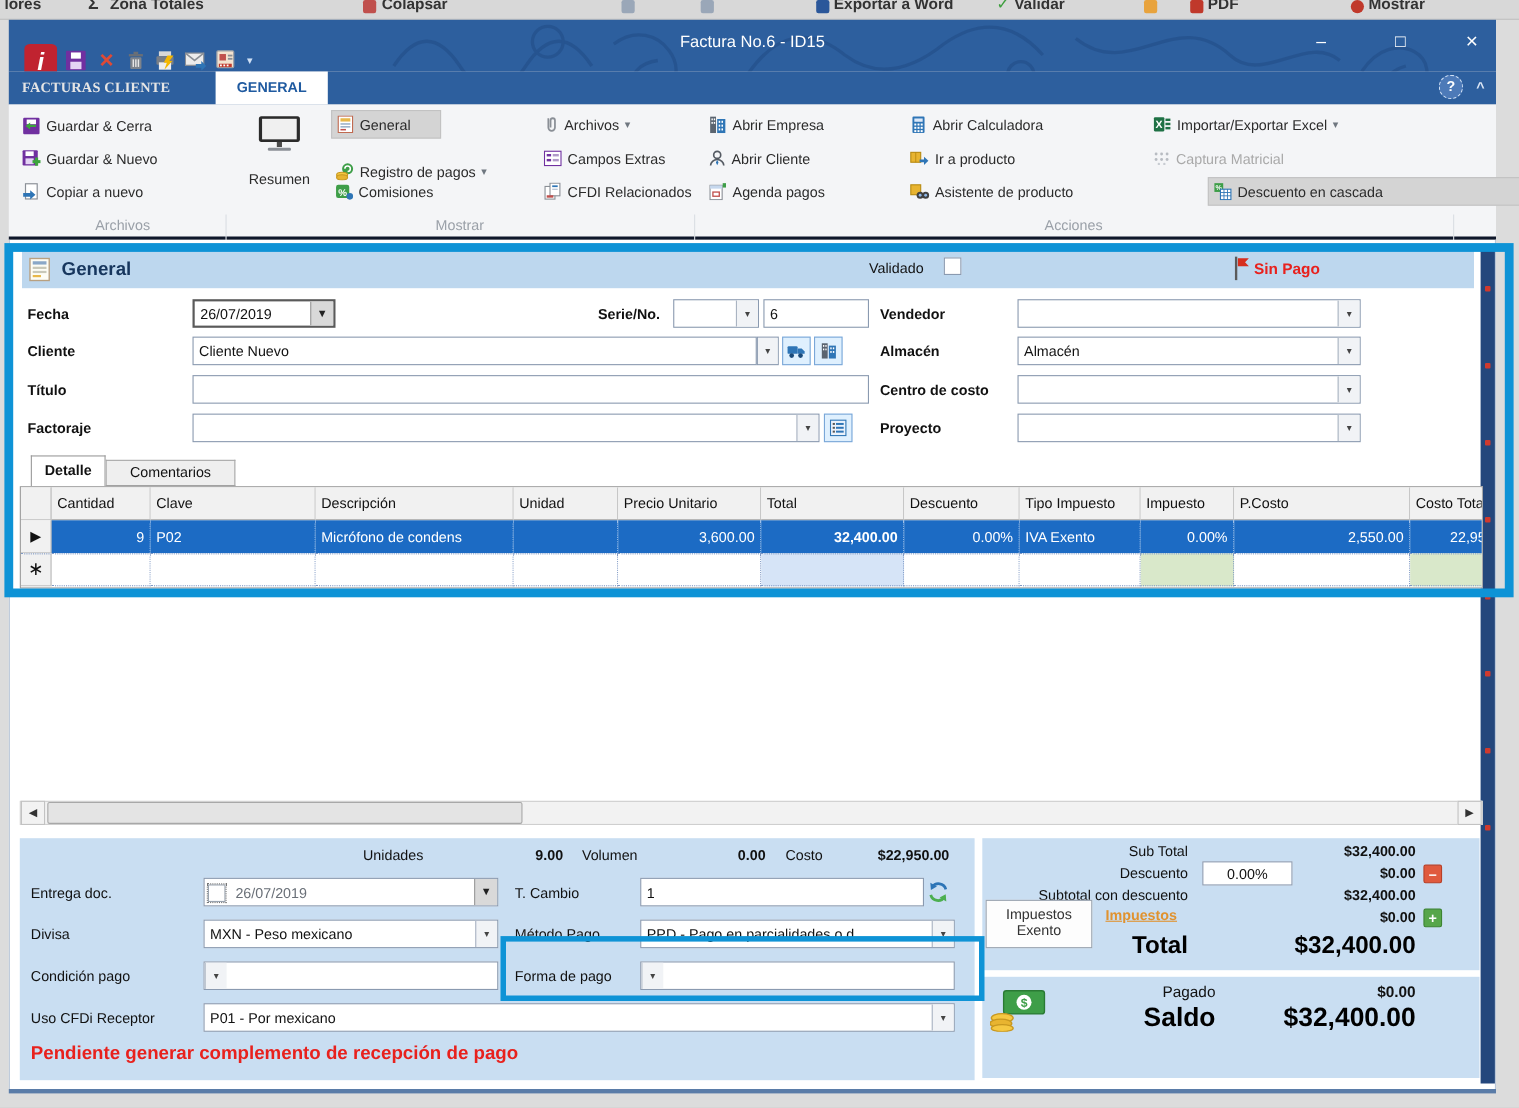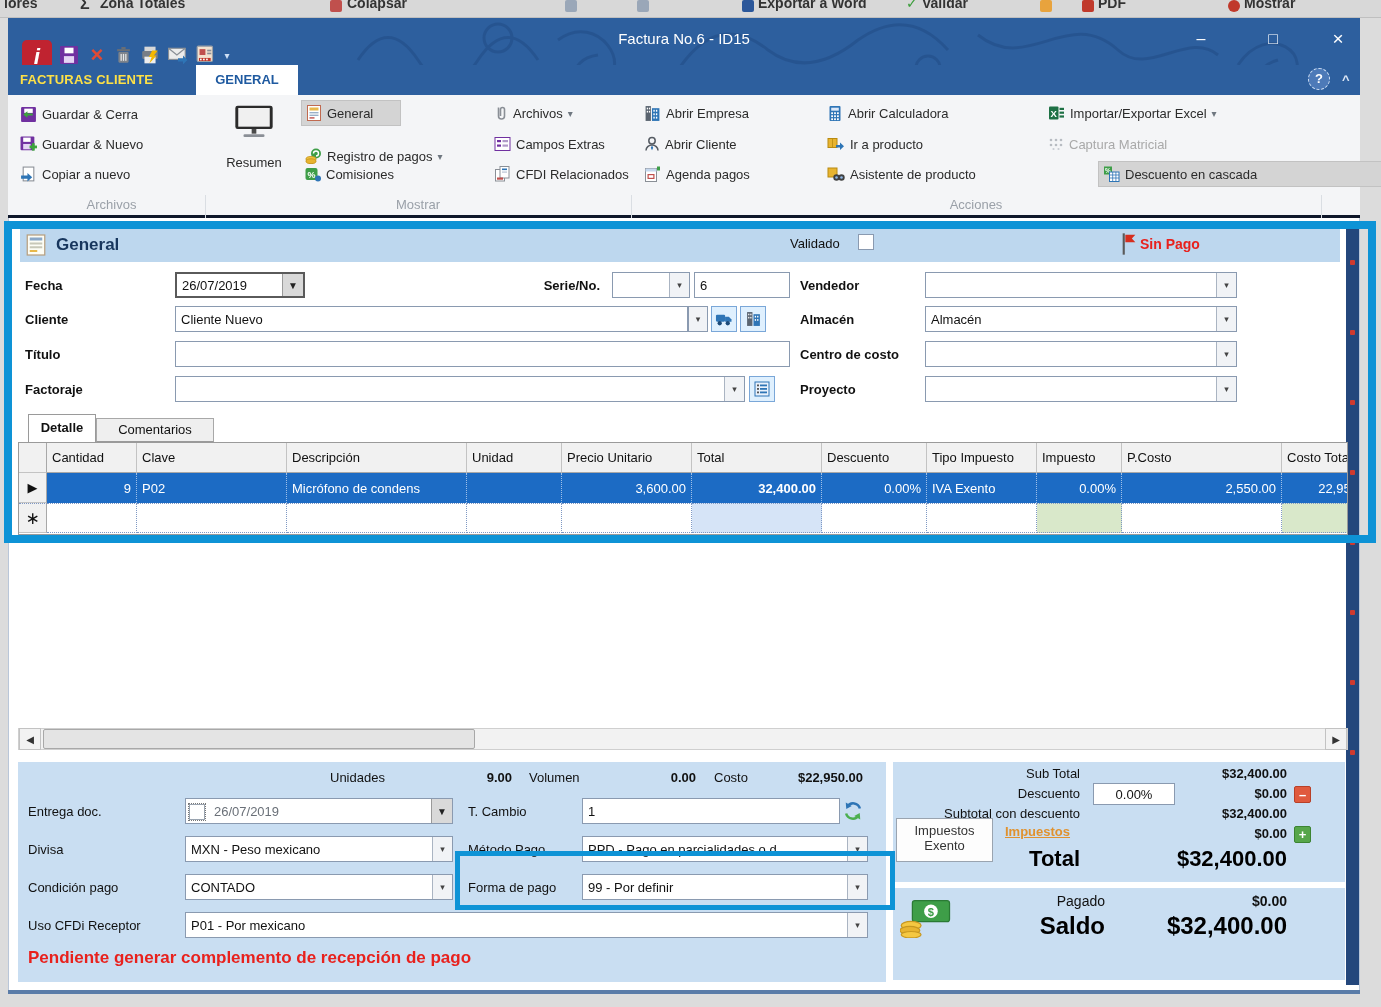--- a/index.html
+++ b/index.html
@@ -14,21 +14,21 @@
   .bgicon{position:absolute;top:0px;width:12px;height:12px;border-radius:2px;}
 
   
   .titlebar{left:8px;top:18px;width:1352px;height:47px;background:#2d5f9e;overflow:hidden;}
   .tabrow{left:8px;top:65px;width:1352px;height:30px;background:#2d5f9e;}
   .wintitle{left:8px;top:30px;width:1352px;text-align:center;color:#fff;font-size:15px;}
   .ctrl{color:#fff;font-size:16px;text-align:center;line-height:24px;cursor:default;}
   .qat{top:26px;height:22px;display:flex;align-items:center;justify-content:center;}
   .swirl{opacity:.28;}
 
-  .tab-inactive{color:#fde047;font-size:13px;font-weight:600;letter-spacing:.2px;line-height:30px;}
+  .tab-inactive{color:#e5e5e5;font-size:13px;font-weight:600;letter-spacing:.2px;line-height:30px;font-family:Liberation Serif, serif;}
   .tab-active{background:#fff;color:#1f5aa0;font-size:13px;font-weight:600;text-align:center;line-height:30px;}
   .helpcircle{width:22px;height:22px;border-radius:50%;background:#4d7ab8;border:1px dashed #cfe0f5;color:#fff;font-size:13px;font-weight:bold;text-align:center;line-height:20px;}
   .collapse{color:#dbe6f5;font-size:13px;font-weight:bold;}
 
   
   .ribbon{left:8px;top:95px;width:1352px;height:123px;background:#f4f5f7;border-bottom:3px solid #0f172a;}
   .rbtn{display:flex;align-items:center;gap:5px;height:26px;font-size:13px;color:#2b2b2b;padding:0 4px;}
   .rbtn.sel{background:#d4d4d4;border:1px solid #c2c2c2;}
   .rbtn.dis{color:#a9a9a9;}
   .rdiv{width:1px;background:#dadee3;top:100px;height:96px;}
@@ -613,26 +613,24 @@
     <span class="dd">▾</span>
   </div>
   <div class="a plain txt" style="left:468px;top:842px;">Método Pago</div>
   <div class="a combo" style="left:582px;top:836px;width:286px;">
     <span class="val">PPD - Pago en parcialidades o d</span>
     <span class="dd">▾</span>
   </div>
 
   <div class="a plain txt" style="left:28px;top:880px;">Condición pago</div>
   <div class="a combo" style="left:185px;top:874px;width:268px;">
-    <span class="val">CONTADO</span>
     <span class="dd">▾</span>
   </div>
   <div class="a plain txt" style="left:468px;top:880px;">Forma de pago</div>
   <div class="a combo" style="left:582px;top:874px;width:286px;">
-    <span class="val">99 - Por definir</span>
     <span class="dd">▾</span>
   </div>
 
   <div class="a plain txt" style="left:28px;top:918px;">Uso CFDi Receptor</div>
   <div class="a combo" style="left:185px;top:912px;width:683px;">
     <span class="val">P01 - Por mexicano</span>
     <span class="dd">▾</span>
   </div>
   <div class="a warn txt" style="left:28px;top:948px;">Pendiente generar complemento de recepción de pago</div>
 

